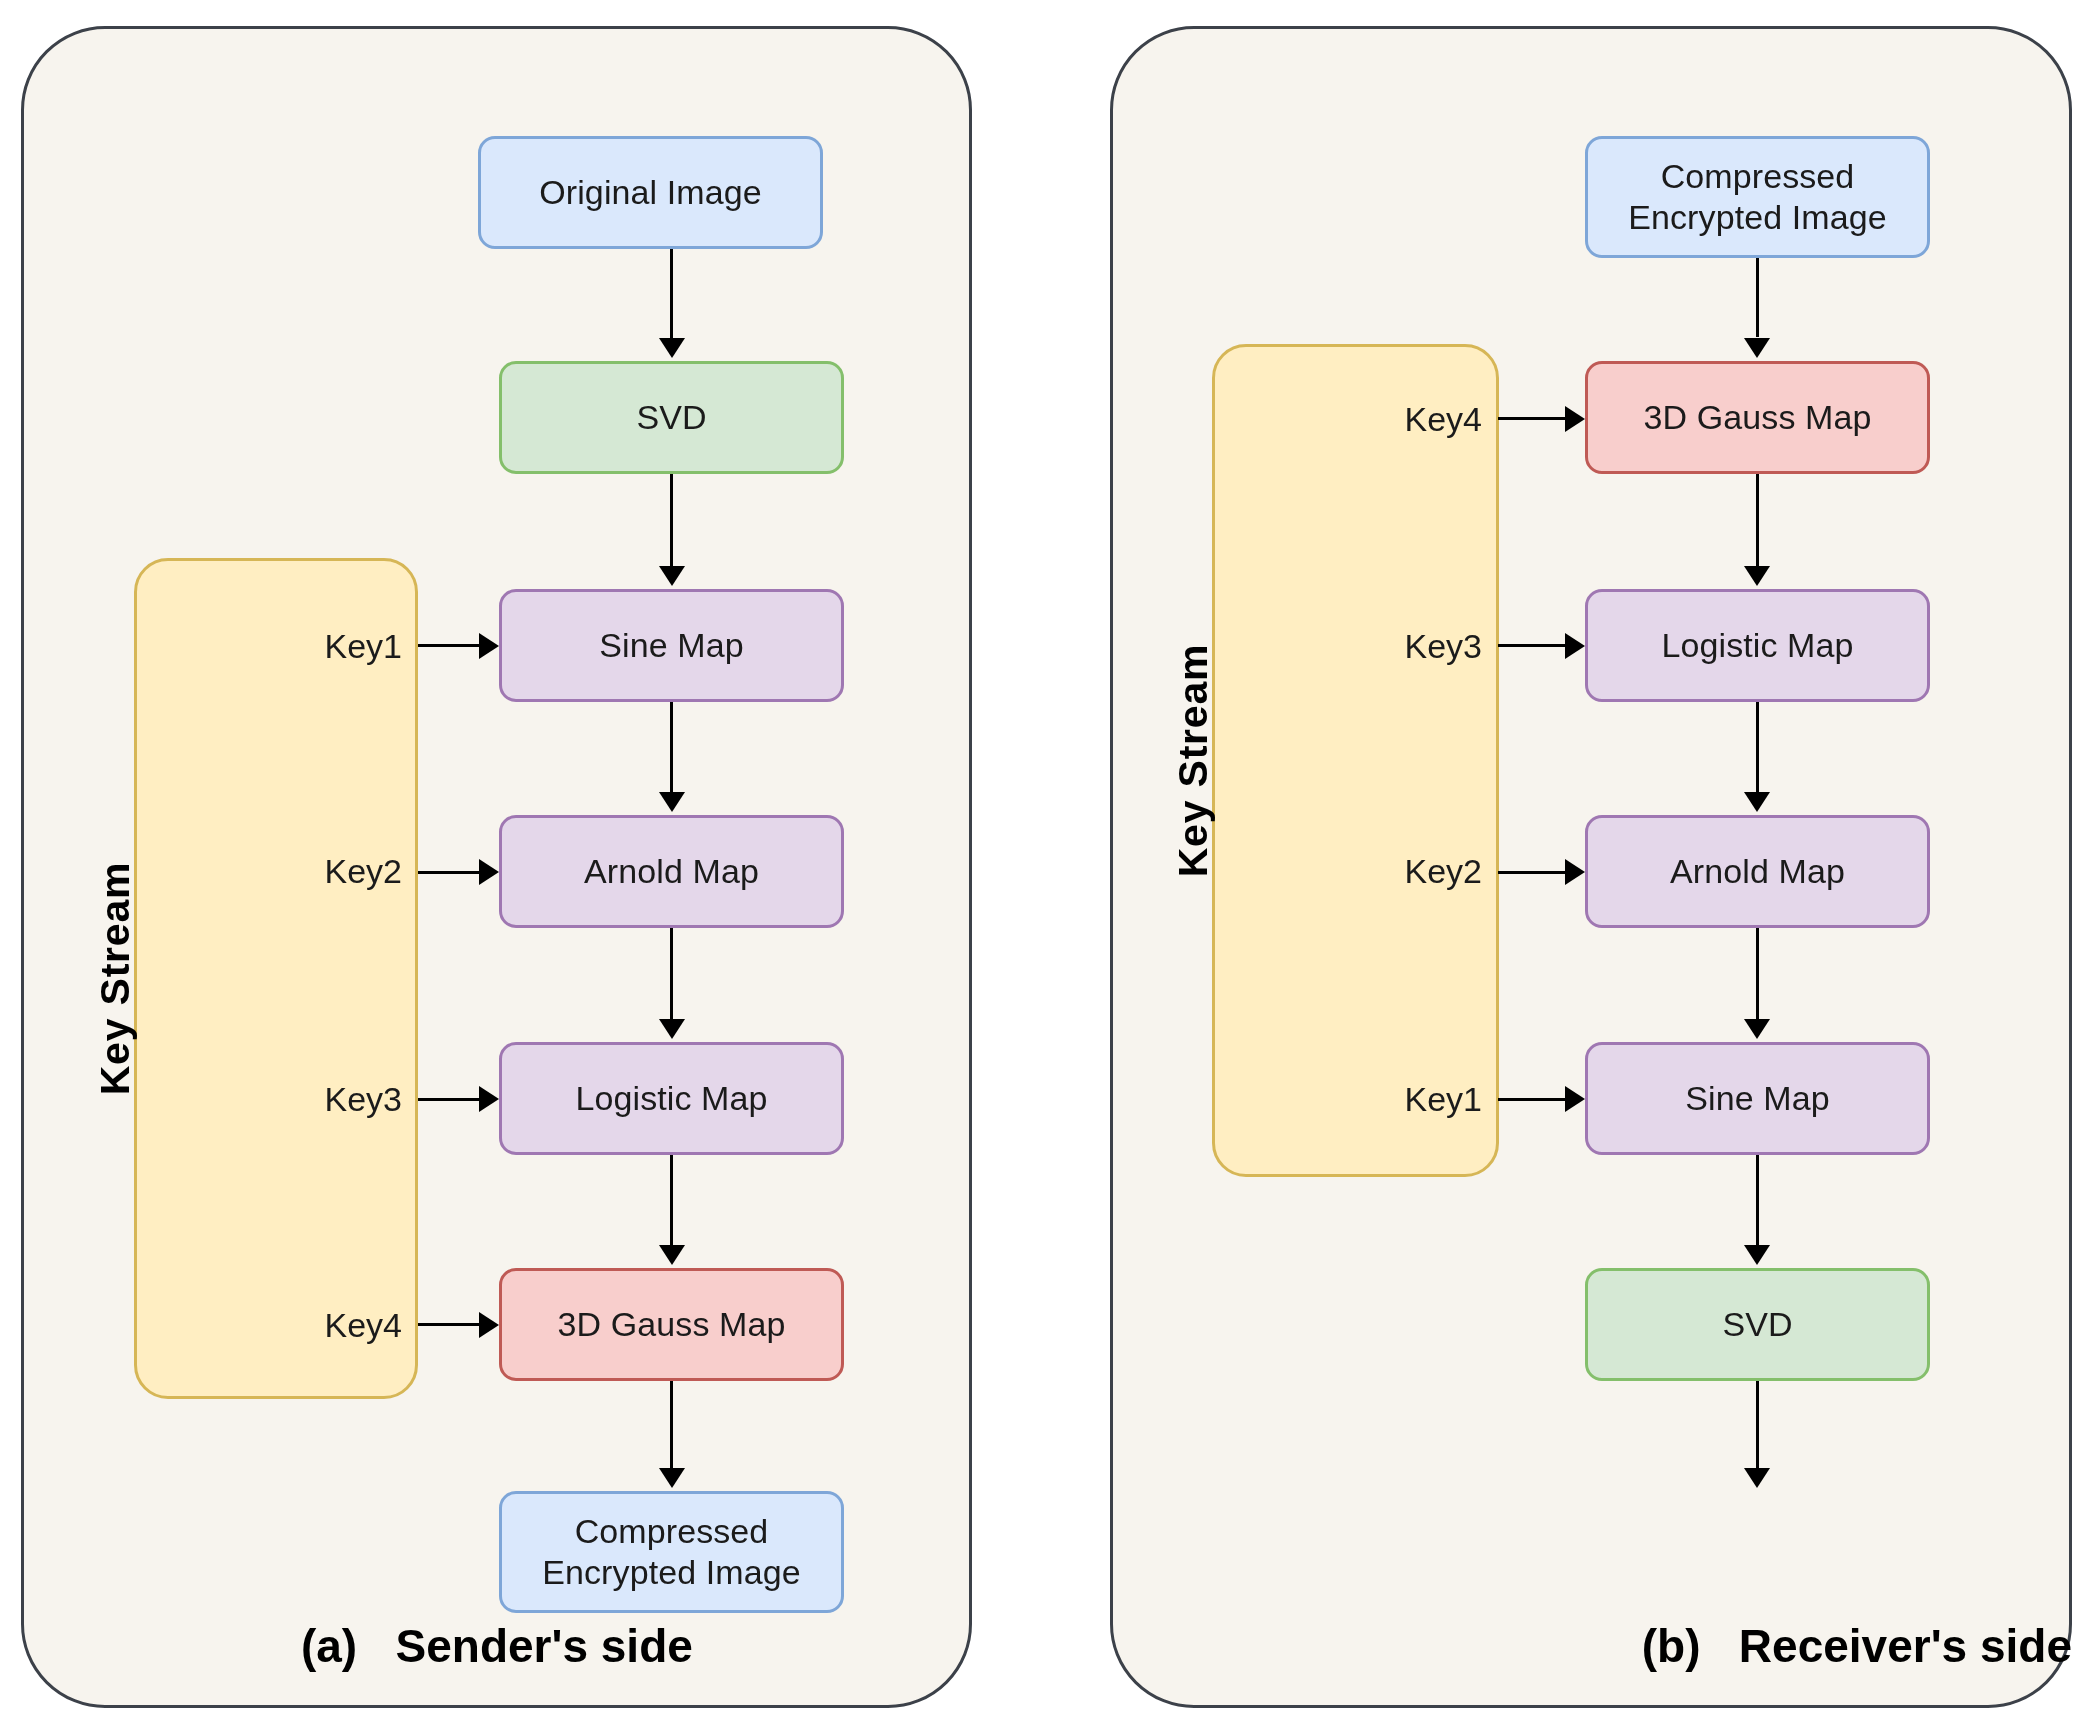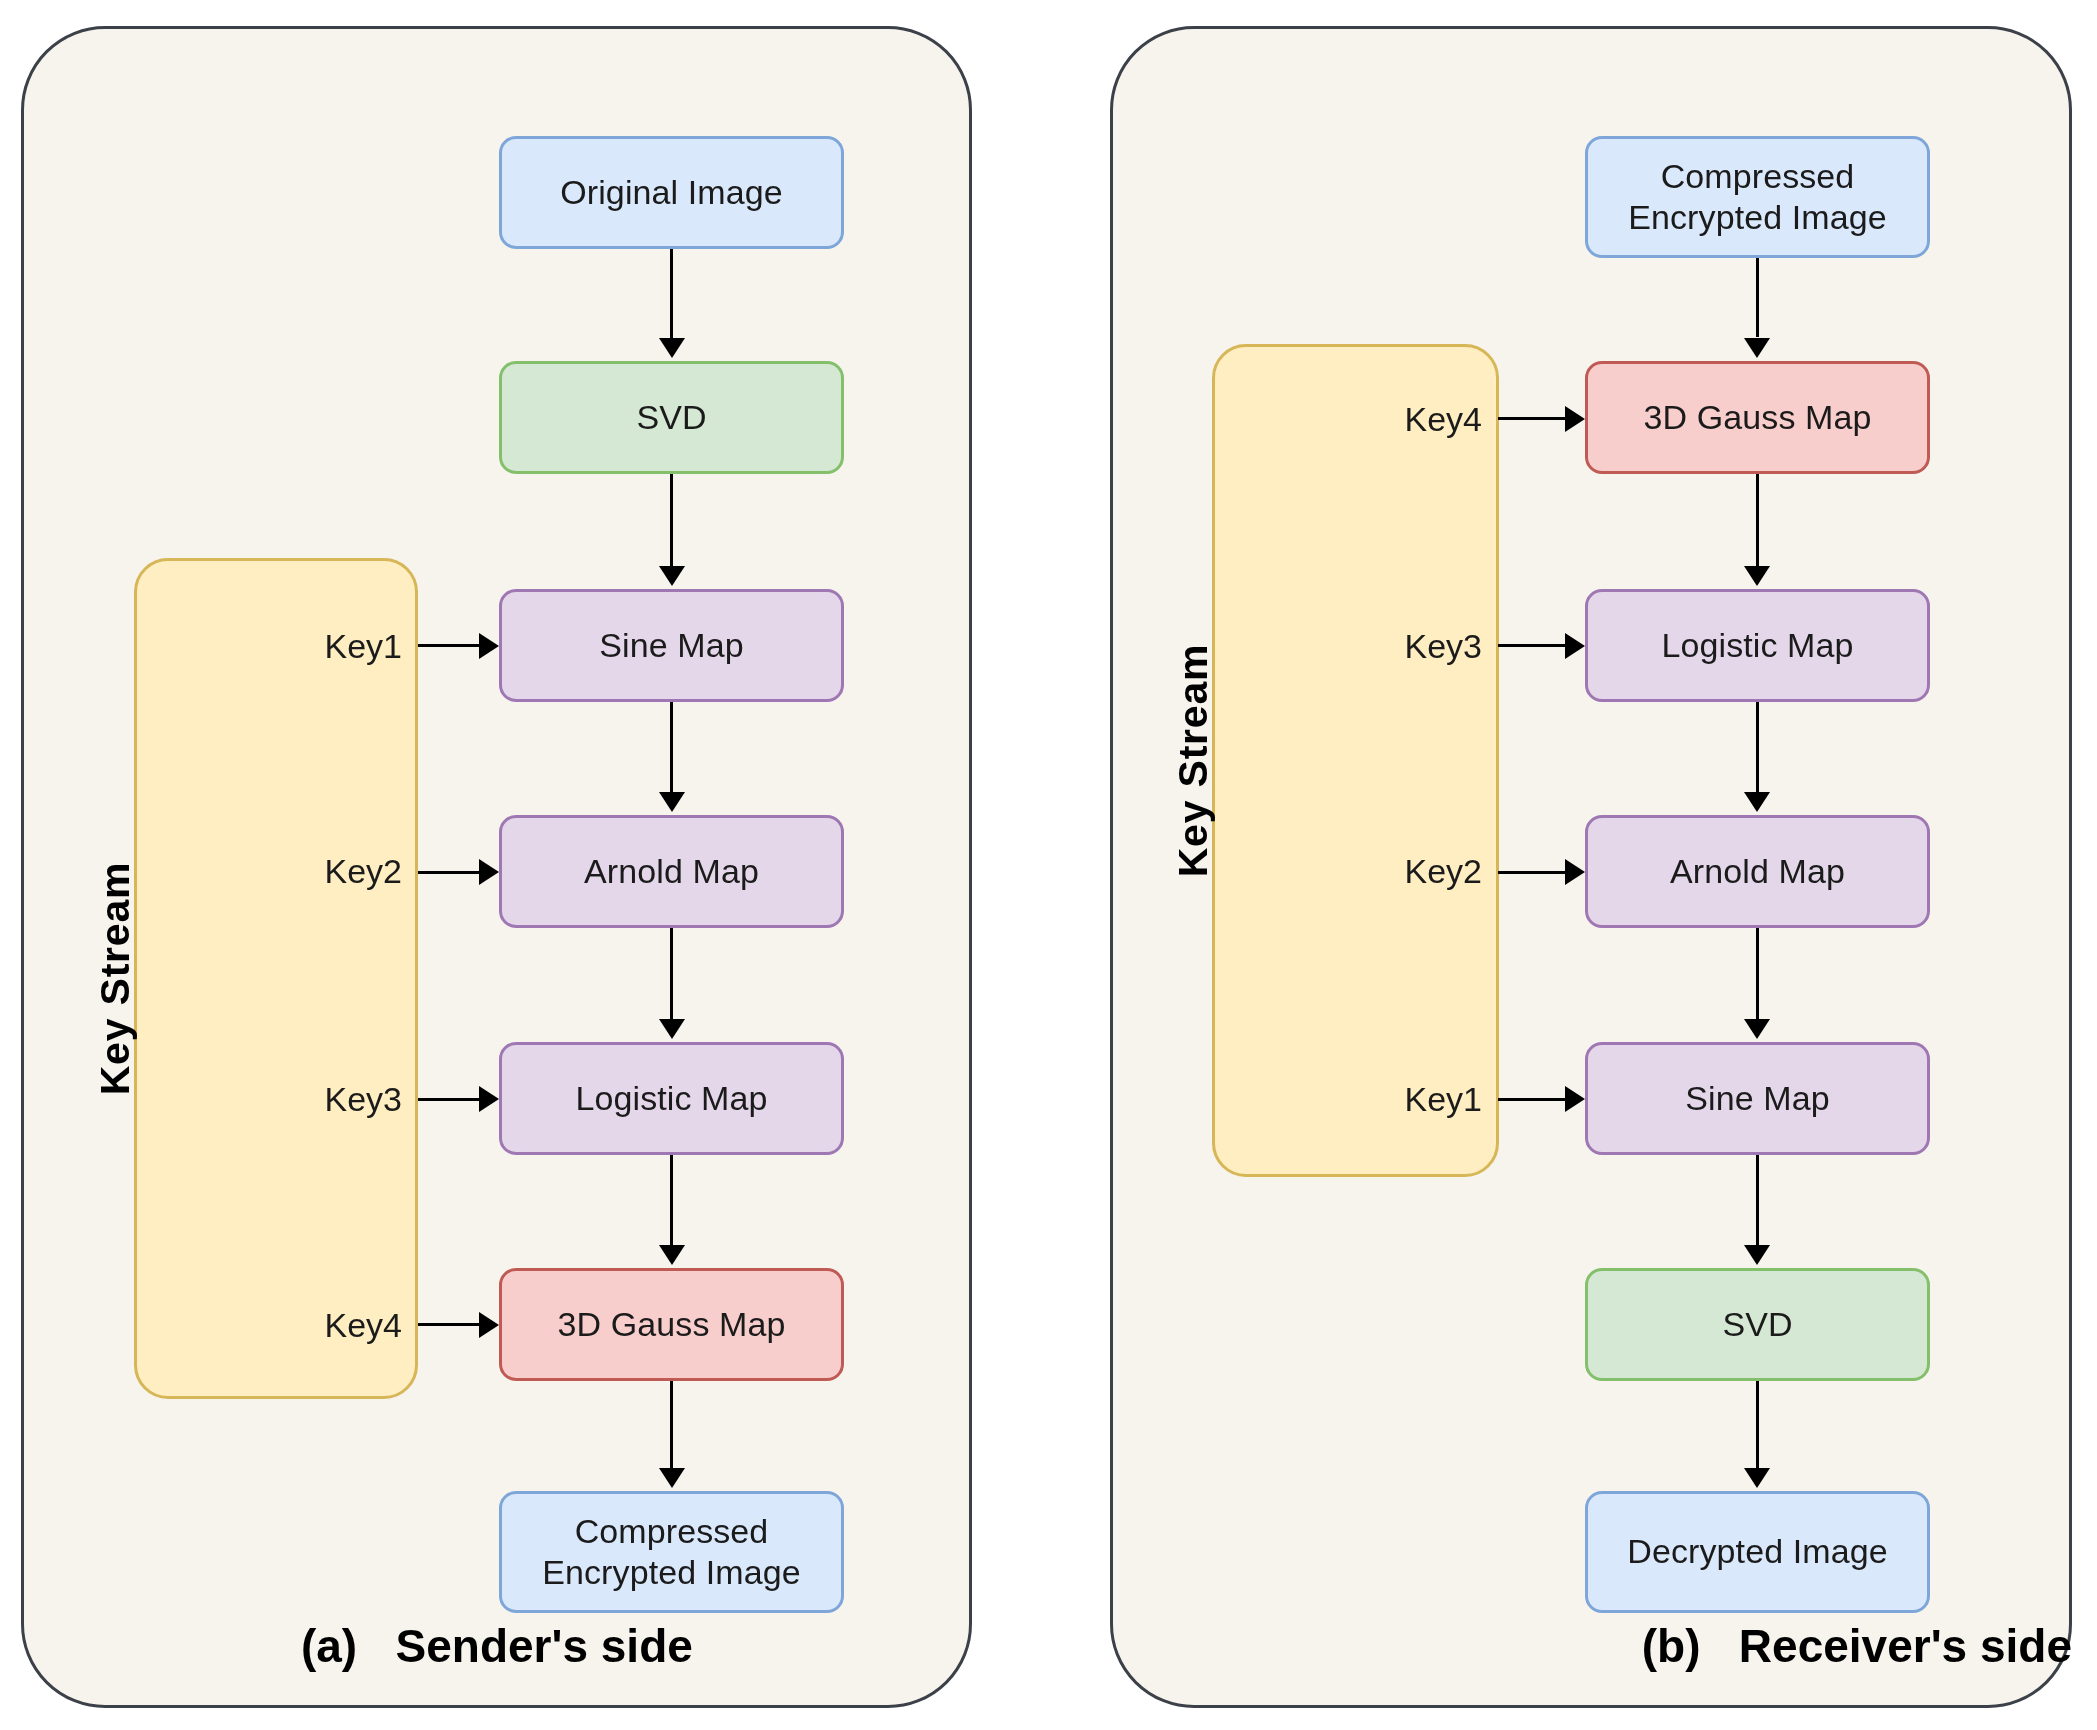--- a/index.html
+++ b/index.html
@@ -141,21 +141,21 @@
     <div class="keystream-title">
       <span style="margin-left:-138px;">Key Stream</span>
     </div>
   </div>
 
   <div class="key-label" style="left:180px; top:646px; width:222px;">Key1</div>
   <div class="key-label" style="left:180px; top:871px; width:222px;">Key2</div>
   <div class="key-label" style="left:180px; top:1099px; width:222px;">Key3</div>
   <div class="key-label" style="left:180px; top:1325px; width:222px;">Key4</div>
 
-  <div class="node n-blue" style="left:499px; top:136px; width:345px; height:113px;text-align:right;">Original Image</div>
+  <div class="node n-blue" style="left:478px; top:136px; width:345px; height:113px;text-align:right;">Original Image</div>
   <div class="node n-green" style="left:499px; top:361px; width:345px; height:113px;">SVD</div>
   <div class="node n-purple" style="left:499px; top:589px; width:345px; height:113px;">Sine Map</div>
   <div class="node n-purple" style="left:499px; top:815px; width:345px; height:113px;">Arnold Map</div>
   <div class="node n-purple" style="left:499px; top:1042px; width:345px; height:113px;">Logistic Map</div>
   <div class="node n-red" style="left:499px; top:1268px; width:345px; height:113px;">3D Gauss Map</div>
   <div class="node n-blue" style="left:499px; top:1491px; width:345px; height:122px;">Compressed
 Encrypted Image</div>
 
   <div class="arrow-v" style="left:670px; top:249px; height:89px;"></div>
   <div class="arrowhead-down" style="left:672px; top:338px;"></div>
@@ -202,21 +202,20 @@
   <div class="key-label" style="left:1257px; top:871px; width:225px;">Key2</div>
   <div class="key-label" style="left:1257px; top:1099px; width:225px;">Key1</div>
 
   <div class="node n-blue" style="left:1585px; top:136px; width:345px; height:122px;">Compressed
 Encrypted Image</div>
   <div class="node n-red" style="left:1585px; top:361px; width:345px; height:113px;">3D Gauss Map</div>
   <div class="node n-purple" style="left:1585px; top:589px; width:345px; height:113px;">Logistic Map</div>
   <div class="node n-purple" style="left:1585px; top:815px; width:345px; height:113px;">Arnold Map</div>
   <div class="node n-purple" style="left:1585px; top:1042px; width:345px; height:113px;">Sine Map</div>
   <div class="node n-green" style="left:1585px; top:1268px; width:345px; height:113px;">SVD</div>
-  <div class="node n-blue" style="left:1585px; top:1491px; width:345px; height:122px;">Decrypted Image</div>
 
   <div class="arrow-v" style="left:1756px; top:258px; height:79px;"></div>
   <div class="arrowhead-down" style="left:1757px; top:338px;"></div>
 
   <div class="arrow-v" style="left:1756px; top:474px; height:92px;"></div>
   <div class="arrowhead-down" style="left:1757px; top:566px;"></div>
 
   <div class="arrow-v" style="left:1756px; top:702px; height:90px;"></div>
   <div class="arrowhead-down" style="left:1757px; top:792px;"></div>
 

